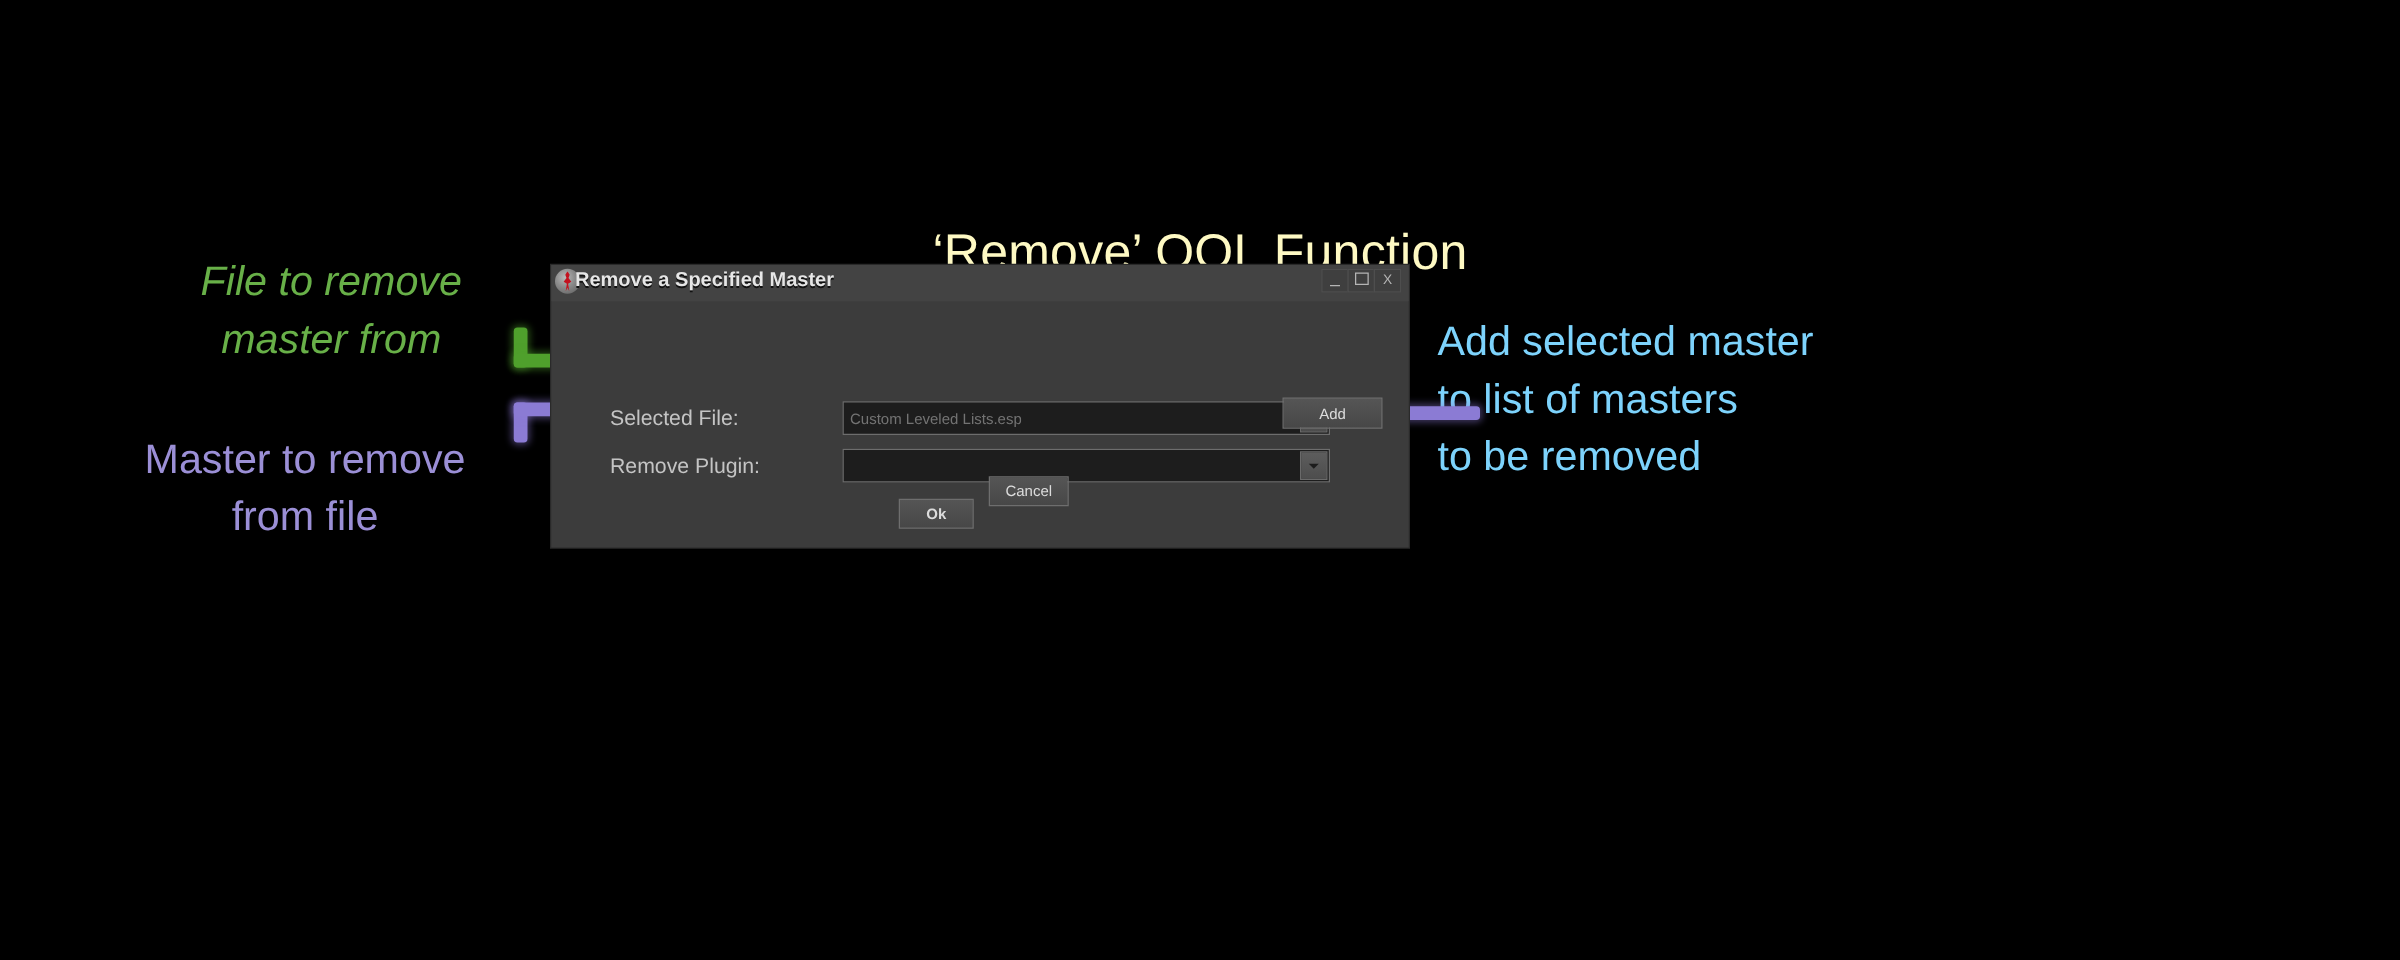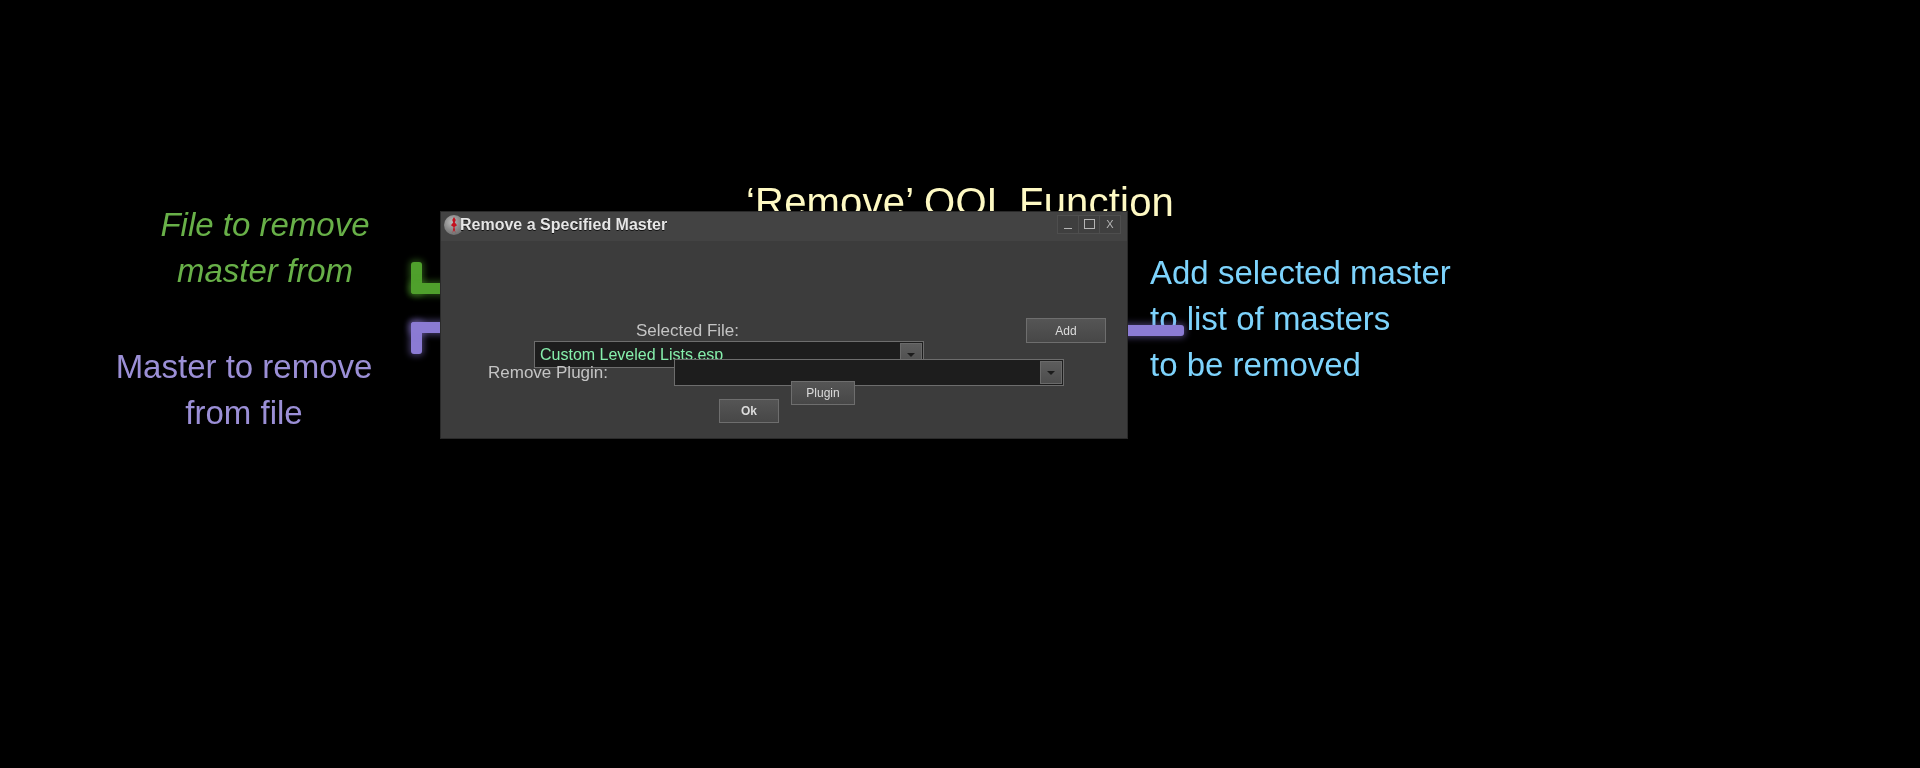--- a/index.html
+++ b/index.html
@@ -135,22 +135,22 @@
   .combo {
     position: relative;
     height: 27px;
     background: #1d1d1d;
     border: 1px solid #6d6d6d;
     box-sizing: border-box;
     display: flex;
     align-items: center;
   }
   .combo .value {
-    color: #86efac;
-    font-size: 16px;
+    color: #737373;
+    font-size: 12px;
     padding-left: 5px;
     font-family: "Liberation Sans", sans-serif;
     white-space: nowrap;
     overflow: hidden;
   }
   .combo-arrow {
     position: absolute;
     right: 1px;
     top: 1px;
     width: 22px;
@@ -317,21 +317,21 @@
 
     <div id="win-controls">
       <div class="win-btn"><span class="dash"></span></div>
       <div class="win-btn"><span class="box"></span></div>
       <div class="win-btn">X</div>
     </div>
   </div>
 
   <div id="dialog-body">
 
-    <div class="form-row" style="left:47px; top:80px;flex-direction:column;">
+    <div class="form-row" style="left:47px; top:80px;">
       <div class="field-label" style="width:140px;">Selected File:</div>
       <div class="combo" style="width:390px; margin-left:46px;">
         <div class="value" placeholder="">Custom Leveled Lists.esp</div>
         <div class="combo-arrow">
           <span class="tri"></span>
         </div>
       </div>
     </div>
 
     <div class="form-row" style="left:47px; top:118px;">
@@ -344,13 +344,13 @@
       </div>
     </div>
 
   </div>
 </div>
 
 <div class="btn" id="add-button">Add</div>
 
 <div class="btn" id="ok-button">Ok</div>
 
-<div class="btn" id="cancel-button">Plugin</div>
+<div class="btn" id="cancel-button">Cancel</div>
 
 </body></html>

